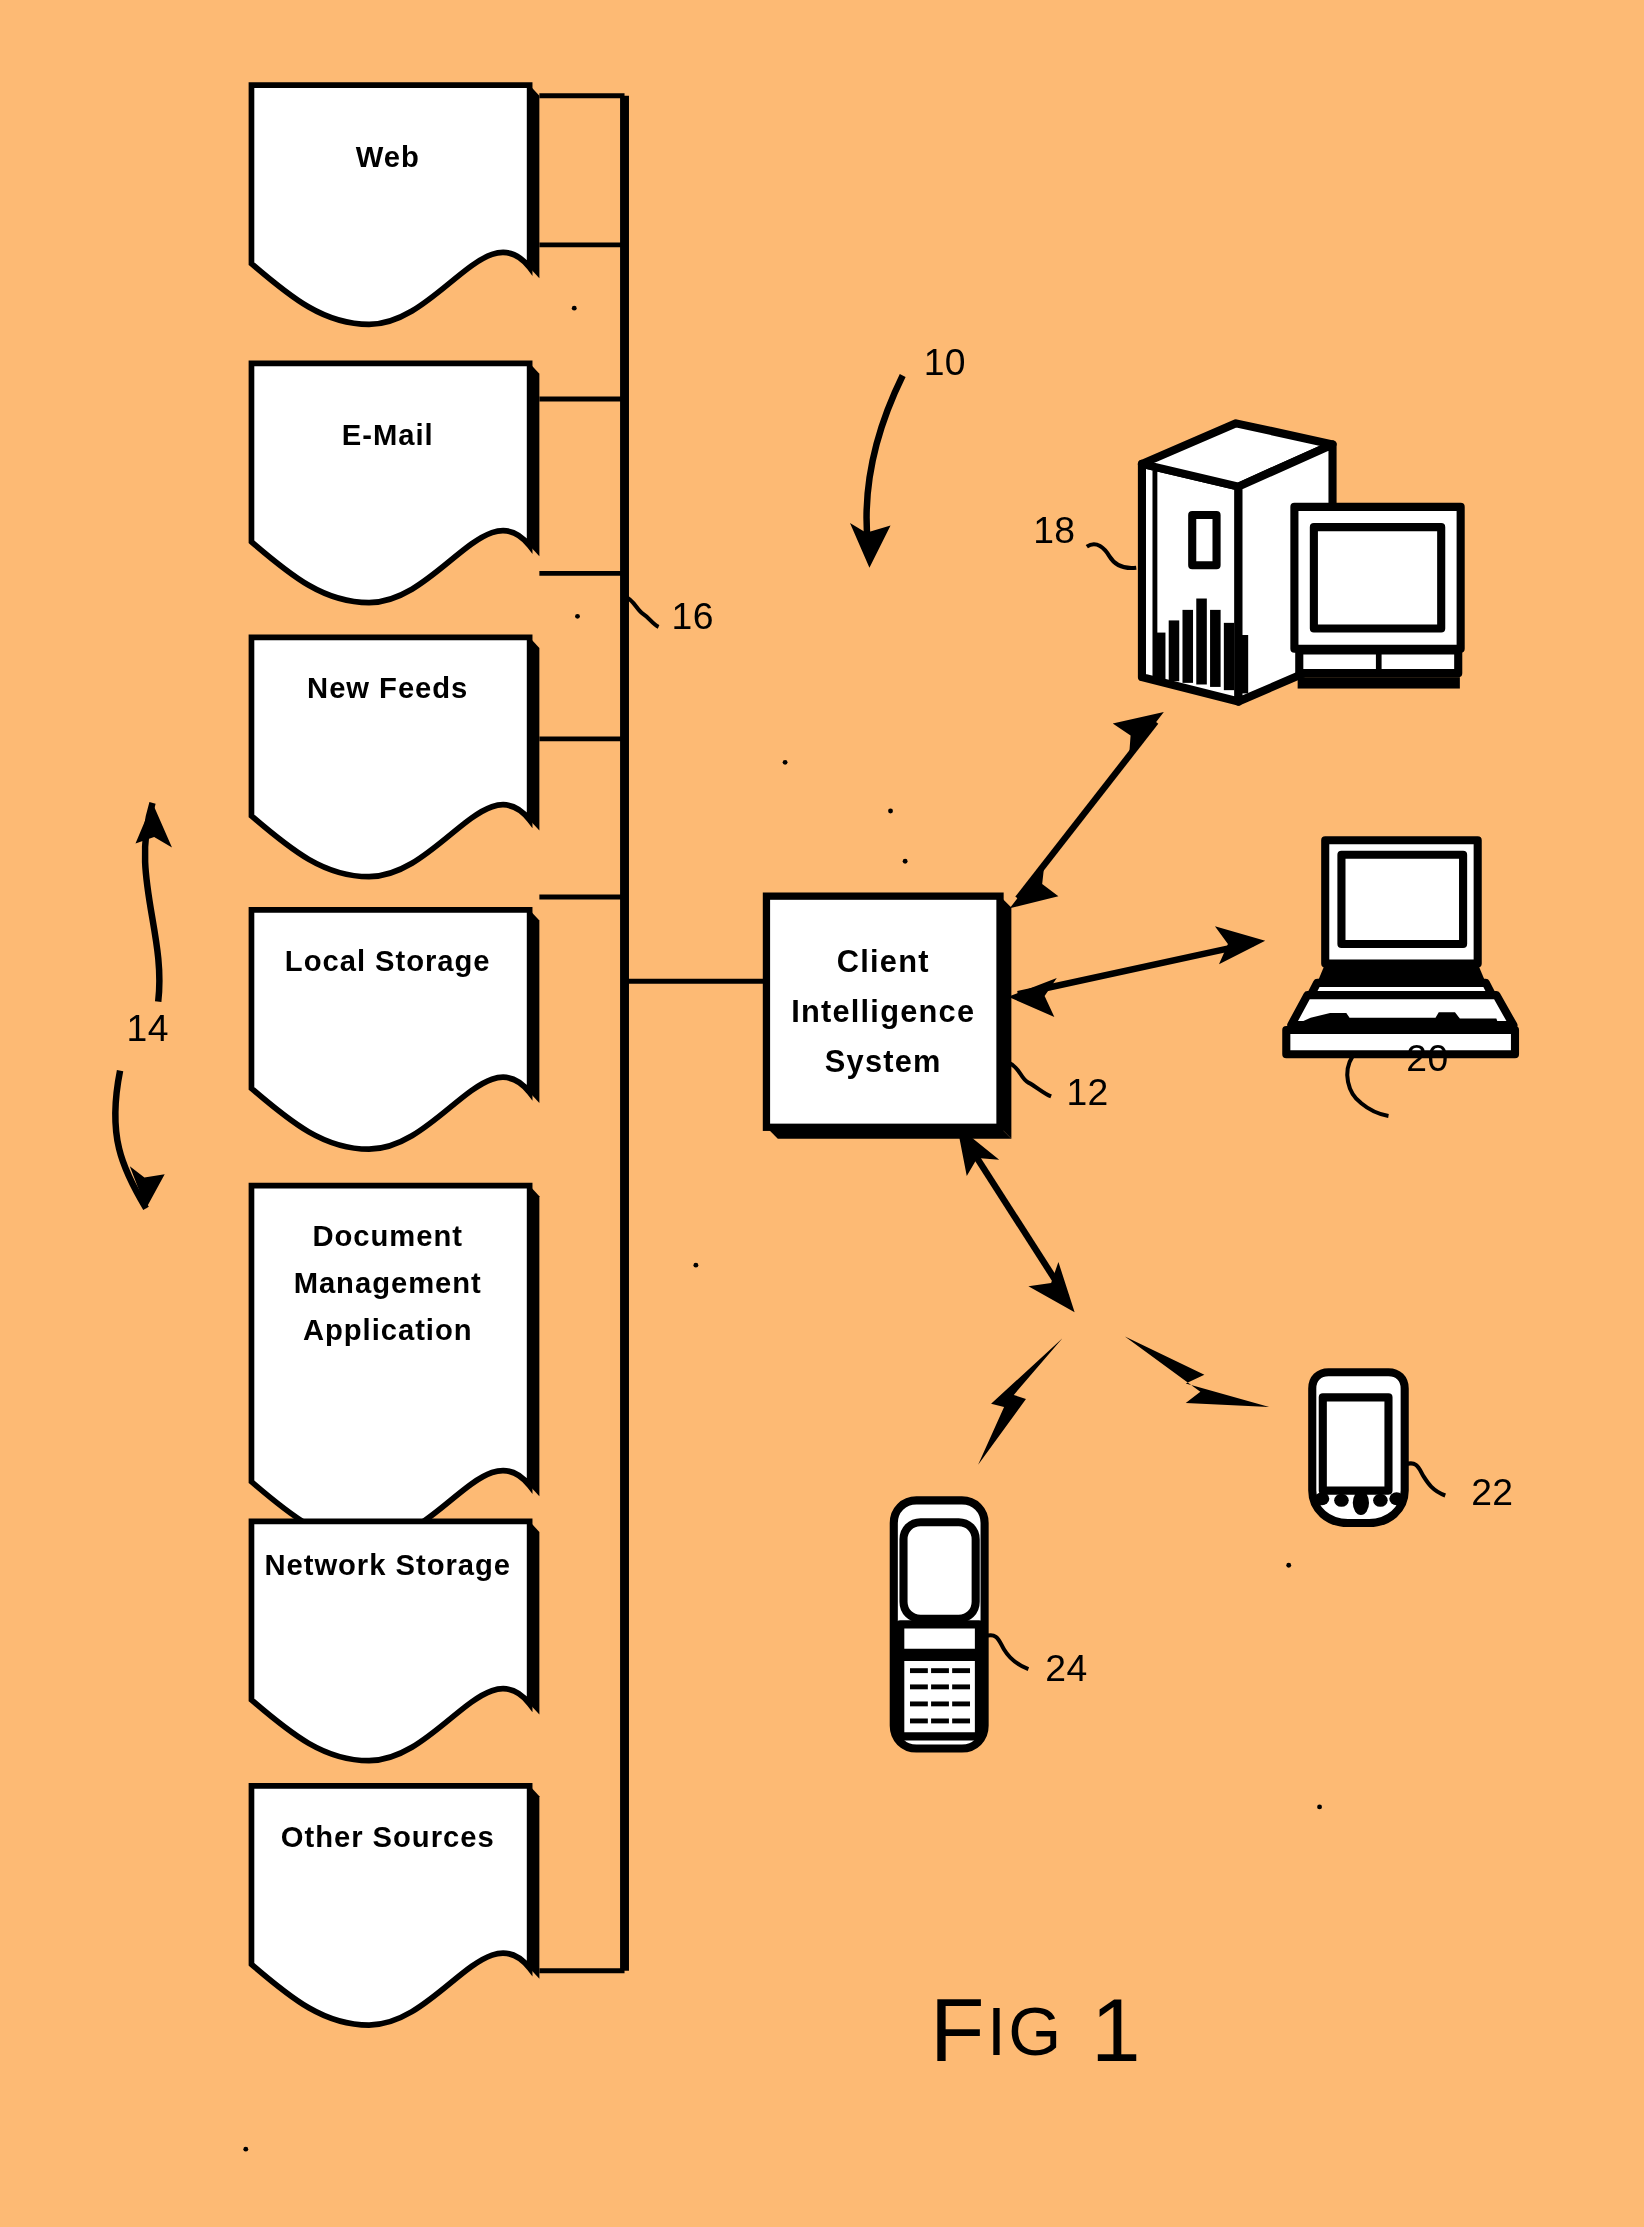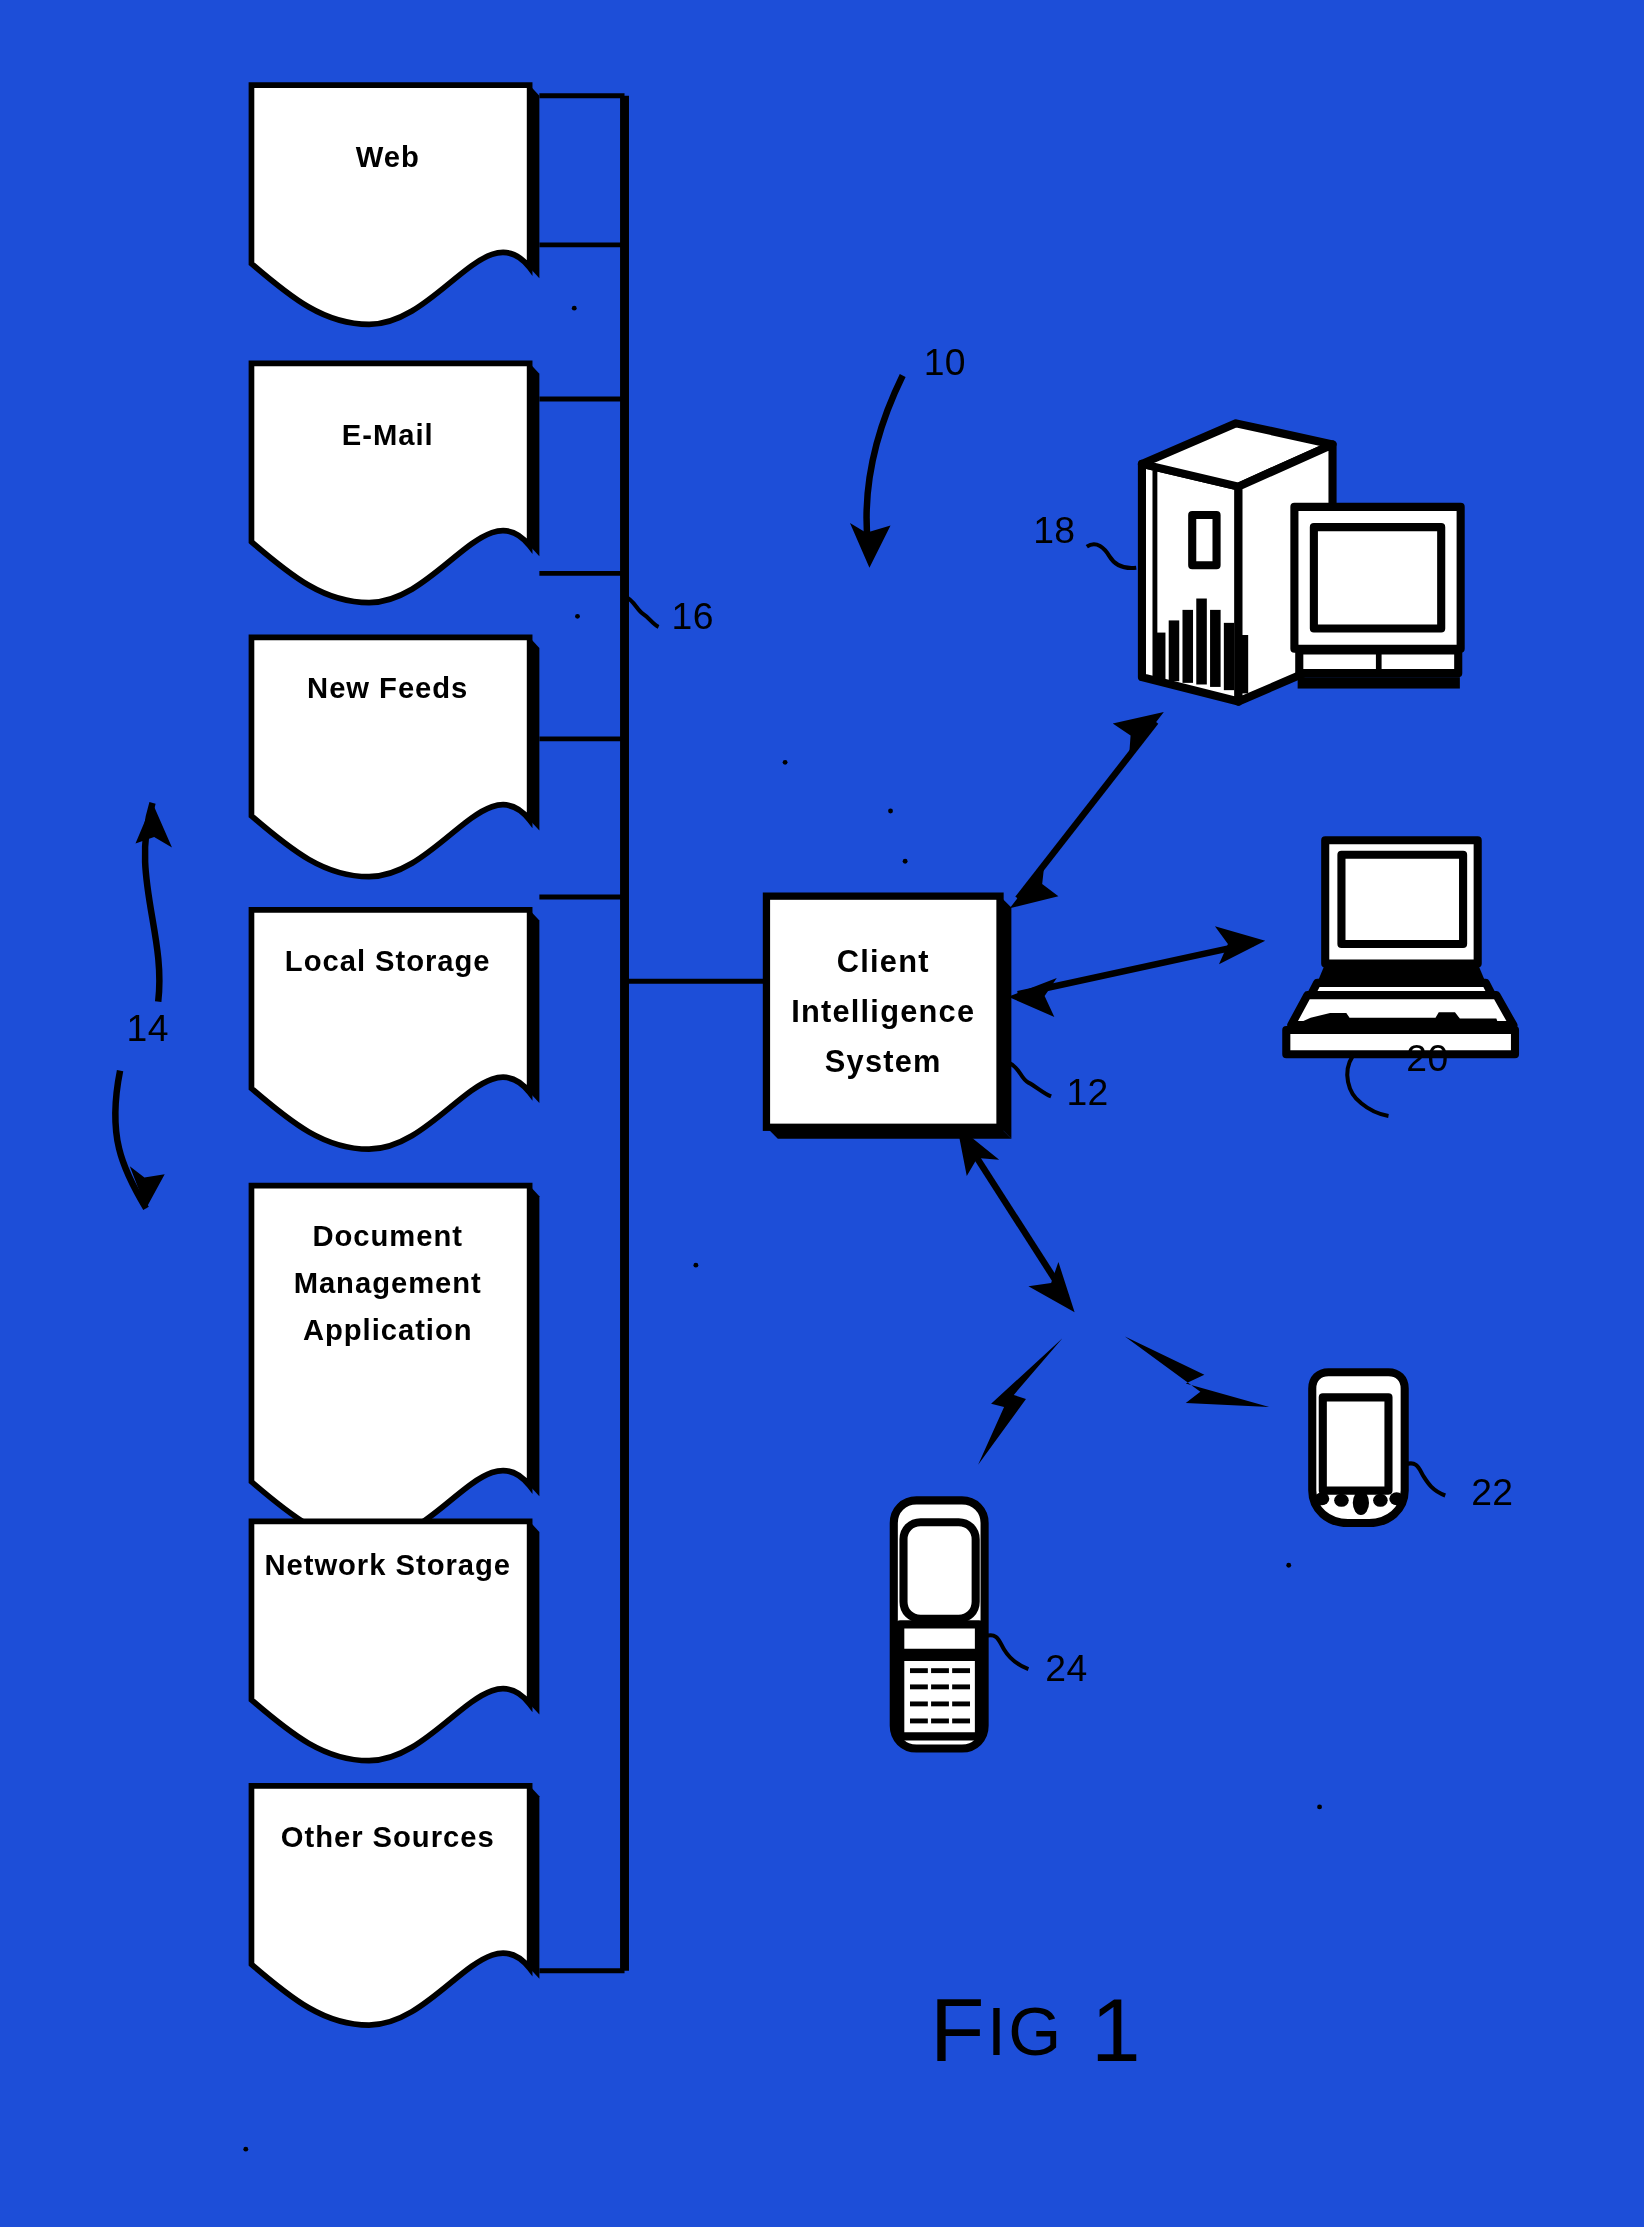--- a/index.html
+++ b/index.html
@@ -8,21 +8,21 @@
     background: #ffffff;
   }
   body {
     font-family: "Liberation Sans", sans-serif;
     color: #000000;
   }
   #figure-root {
     position: relative;
     width: 1644px;
     height: 2227px;
-    background: #1d4ed8;
+    background: #fdba74;
     overflow: hidden;
   }
   #figure-svg {
     position: absolute;
     top: 0;
     left: 0;
     width: 1644px;
     height: 2227px;
     display: block;
   }

